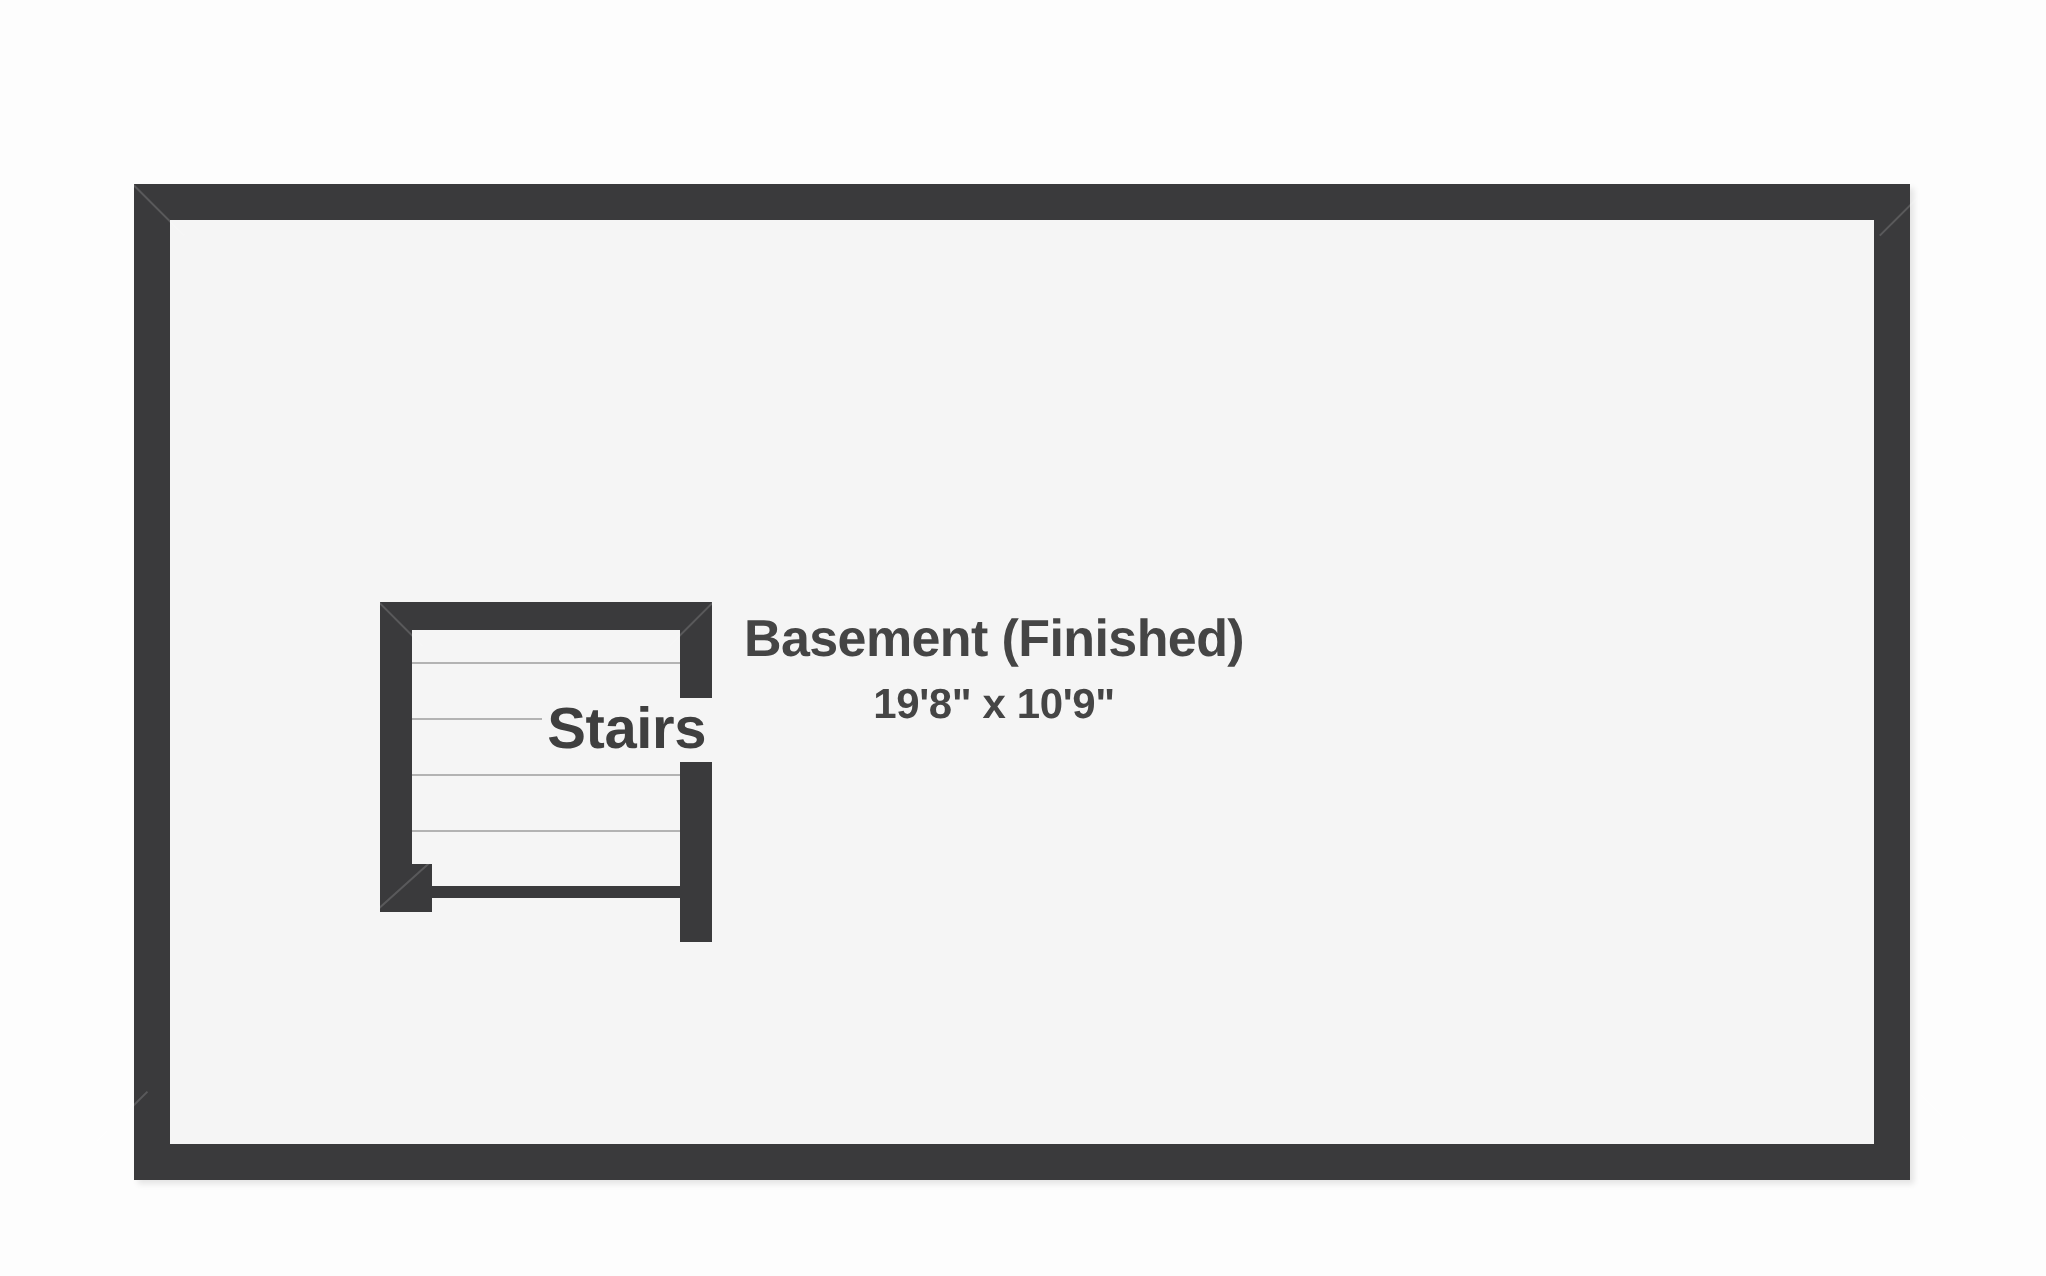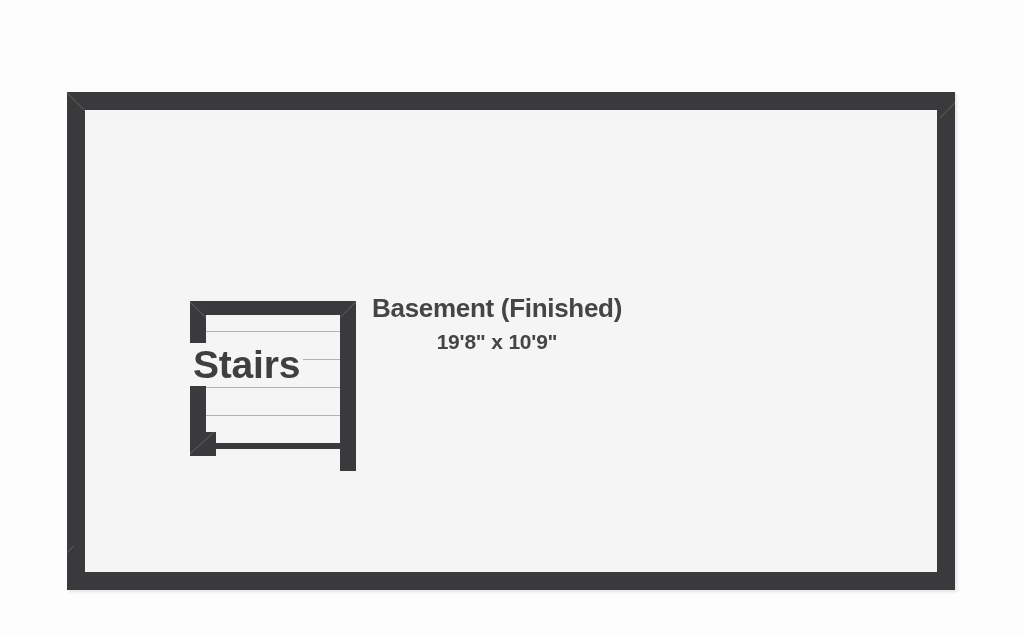--- a/index.html
+++ b/index.html
@@ -166,37 +166,37 @@
     transform: rotate(-45deg);
     transform-origin: 100% 0;
   }
 
   
   .stairs-label {
     position: absolute;
     left: 190px;
     top: 341px;
     width: 166px;
-    text-align: left;
+    text-align: right;
     color: #3f3f3f;
     font-weight: bold;
-    font-size: 39px;
+    font-size: 29px;
     line-height: 48px;
     letter-spacing: -0.2px;
     white-space: nowrap;
   }
   .stairs-label span {
     background: #f5f5f5;
     padding: 0 3px;
   }
 
   .room-label {
     position: absolute;
     left: 372px;
-    top: 292px;
+    top: 303px;
     text-align: left;
     white-space: nowrap;
   }
   .room-name {
     color: #454545;
     font-weight: bold;
     font-size: 26px;
     letter-spacing: -0.3px;
     line-height: 32px;
   }

